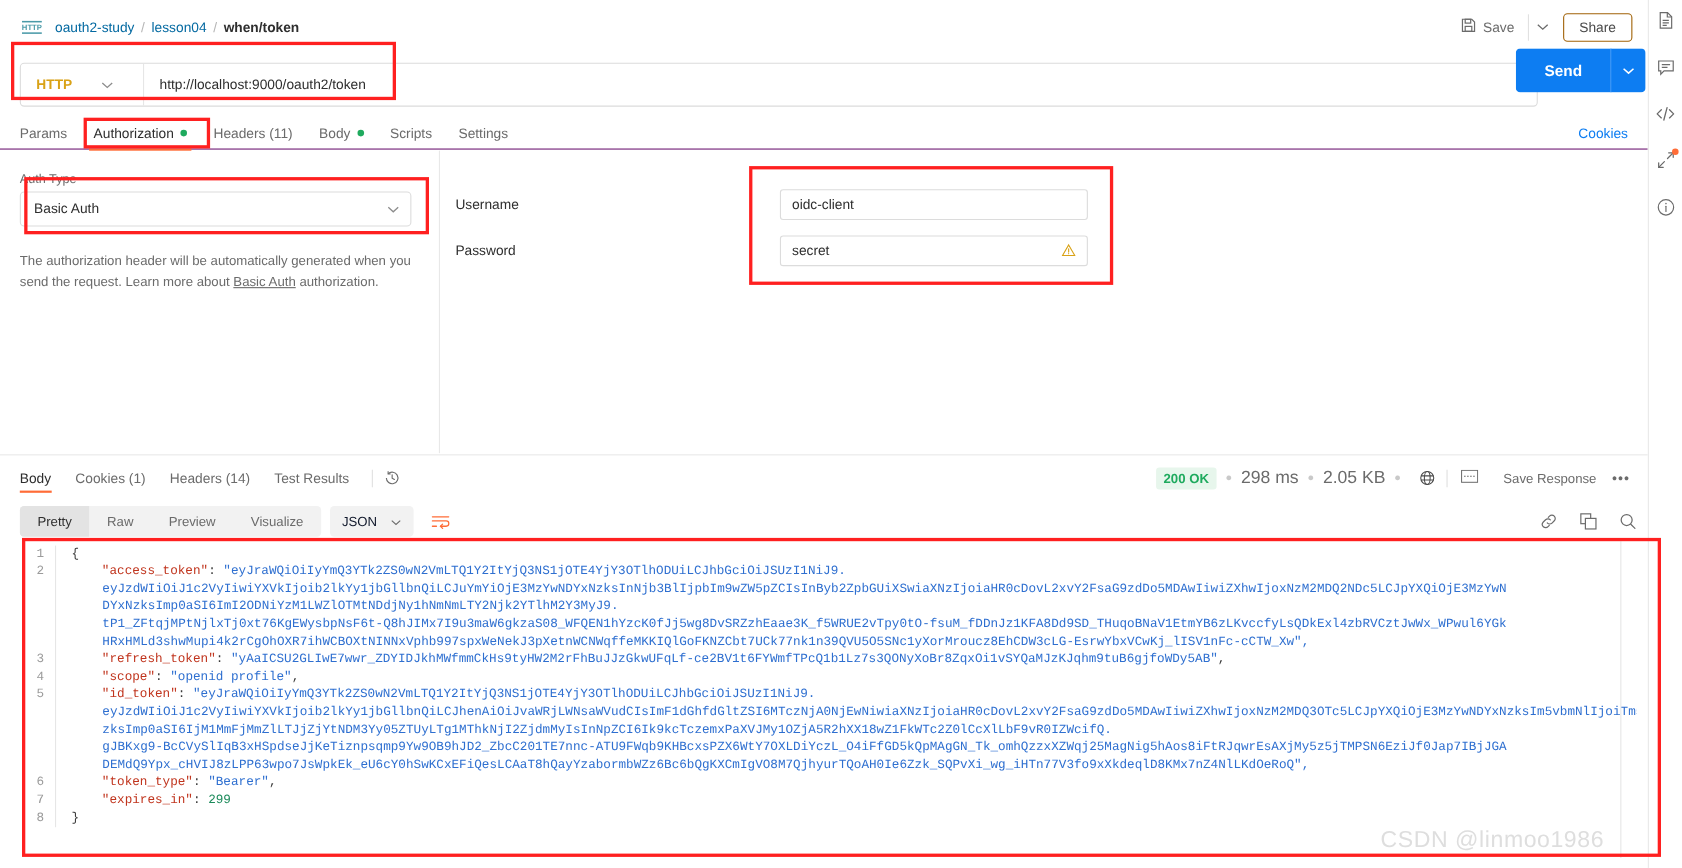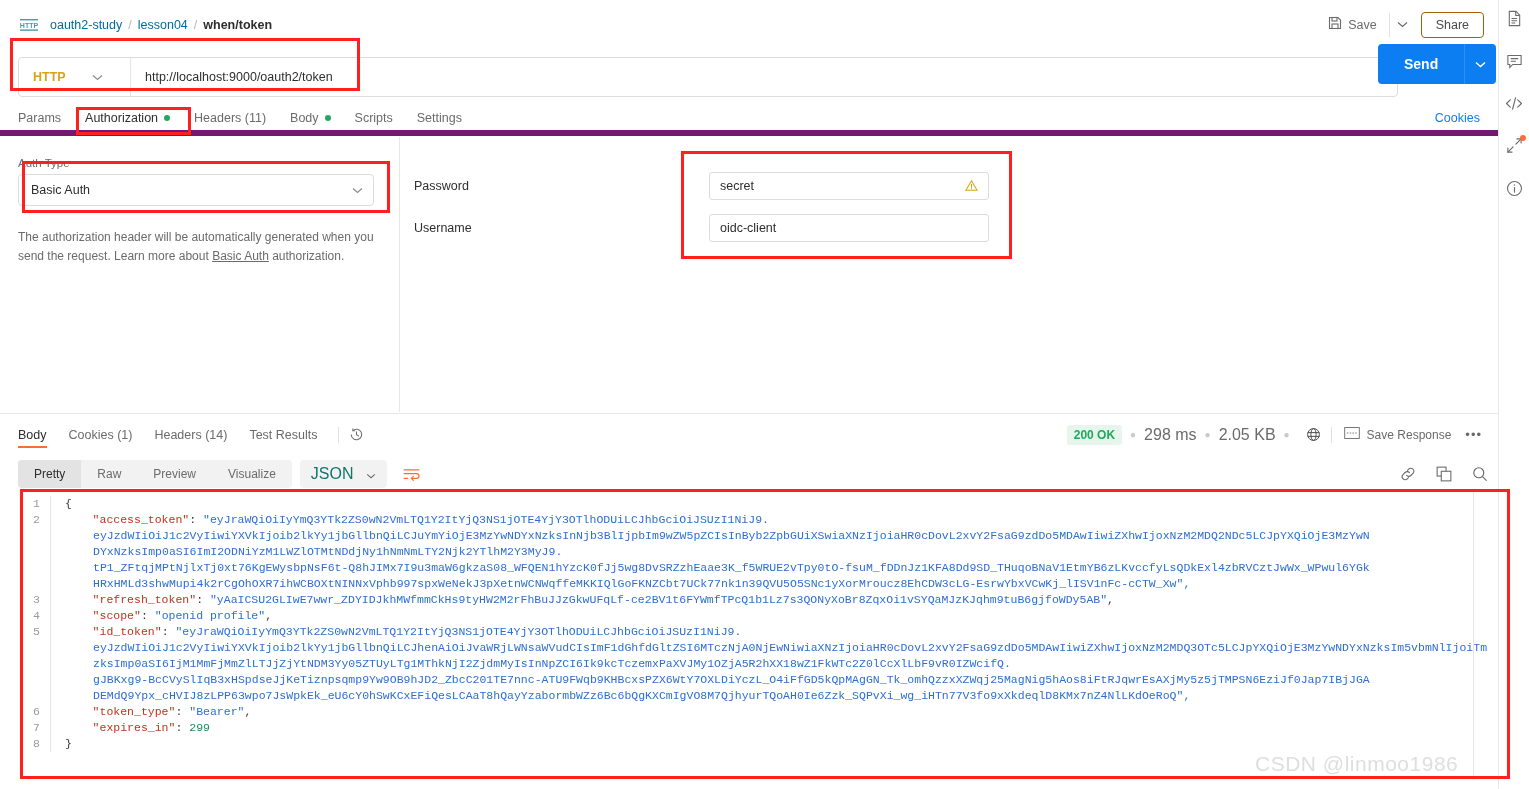--- a/index.html
+++ b/index.html
@@ -75,21 +75,21 @@
   .send-caret {
     background: #0d7df2; color: #fff; width: 32px;
     display: flex; align-items: center; justify-content: center;
     border-left: 1px solid #2f8ff5; cursor: pointer;
   }
 
   
   .reqtabs {
     position: absolute; left: 0; top: 106px; width: 1498px; height: 30px;
     display: flex; align-items: center; padding-left: 18px;
-    border-bottom: 6px solid #701a75;
+    border-bottom: 1px solid #701a75;
   }
   .rtab {
     font-size: 12.5px; color: #6b6b6b; padding: 0 12px; height: 30px;
     display: flex; align-items: center; gap: 6px; cursor: pointer;
     position: relative;
   }
   .rtab:first-child { padding-left: 0; }
   .rtab.active { color: #2e2e2e; }
   .rtab.active::after {
     content: ""; position: absolute; left: 8px; right: 8px; bottom: -1px;
@@ -156,21 +156,21 @@
   .history-icon { color: #6b6b6b; display: flex; align-items: center; cursor: pointer; }
   .resp-meta { margin-left: auto; display: flex; align-items: center; gap: 0; padding-right: 16px; }
   .status-badge {
     background: #e7f6ec; color: #1faa5e; font-size: 12px; font-weight: bold;
     padding: 3px 7px; border-radius: 3px;
   }
   .meta-sep { color: #c9c9c9; margin: 0 8px; font-size: 10px; }
   .meta-txt { font-size: 16px; color: #6b6b6b; }
   .globe-icon { color: #4a4a4a; display: flex; align-items: center; margin-left: 8px; cursor: pointer; }
   .save-resp {
-    display: flex; align-items: center; gap: 7px; font-size: 12px; color: #6b6b6b;
+    display: flex; align-items: center; gap: 23px; font-size: 12px; color: #6b6b6b;
     cursor: pointer; margin-left: 2px;
   }
   .more-dots { font-size: 13px; color: #6b6b6b; margin-left: 14px; letter-spacing: 1px; cursor: pointer; }
 
   
   .fmtbar {
     position: absolute; left: 18px; top: 458px; width: 1470px; height: 32px;
     display: flex; align-items: center;
   }
   .fmtgroup {
@@ -178,21 +178,21 @@
     border-radius: 4px; height: 28px; overflow: hidden;
   }
   .fmtitem {
     font-size: 12px; color: #6b6b6b; padding: 1px 16px; height: 44px;
     display: flex; align-items: center; cursor: pointer;
   }
   .fmtitem.active { background: #e3e3e3; color: #2e2e2e; }
   .fmtjson {
     margin-left: 8px; display: flex; align-items: center; gap: 12px;
     background: #f2f2f2; border-radius: 4px; height: 28px; padding: 0 11px;
-    font-size: 16px; color: #0f766e; cursor: pointer;
+    font-size: 12px; color: #0f172a; cursor: pointer;
   }
   .wrapbtn {
     margin-left: 12px; width: 26px; height: 26px; border-radius: 3px;
     display: flex; align-items: center; justify-content: center;
     color: #ff6c37; cursor: pointer;
   }
   .fmt-right { margin-left: auto; display: flex; align-items: center; gap: 20px; color: #6b6b6b; }
   .fmt-right > span { cursor: pointer; display: flex; align-items: center; }
 
   
@@ -349,37 +349,37 @@
               <path d="M1 1.5l4.5 4 4.5-4"></path>
             </svg>
         </span>
       </div>
       <div class="auth-desc">
         <span>The authorization header will be automatically generated when you send the request. Learn more about </span><a href="#">Basic Auth</a><span> authorization.</span>
       </div>
     </div>
 
     <div class="auth-right">
+      <div class="field-row">
+        <div class="field-label">Username</div>
+        <div class="field-input-wrap">
+          <input class="field-input" value="oidc-client" style="">
+        </div>
+      </div>
       <div class="field-row">
         <div class="field-label">Password</div>
         <div class="field-input-wrap">
           <input class="field-input" value="secret" style="">
           <span class="warn-icon">
             <svg width="13" height="13" viewBox="0 0 14 14" fill="none" stroke="#d9a217" stroke-width="1.1">
                 <path d="M7 1.8L13 12.2H1z"></path>
                 <path d="M7 5.6v3.2" stroke-linecap="round"></path>
                 <path d="M7 10.3v.1" stroke-linecap="round"></path>
               </svg>
           </span>
-        </div>
-      </div>
-      <div class="field-row">
-        <div class="field-label">Username</div>
-        <div class="field-input-wrap">
-          <input class="field-input" value="oidc-client" style="">
         </div>
       </div>
     </div>
   </div>
 
   <div class="respbar">
     <div class="rsubtab active">Body</div>
     <div class="rsubtab">Cookies (1)</div>
     <div class="rsubtab">Headers (14)</div>
     <div class="rsubtab">Test Results</div>

